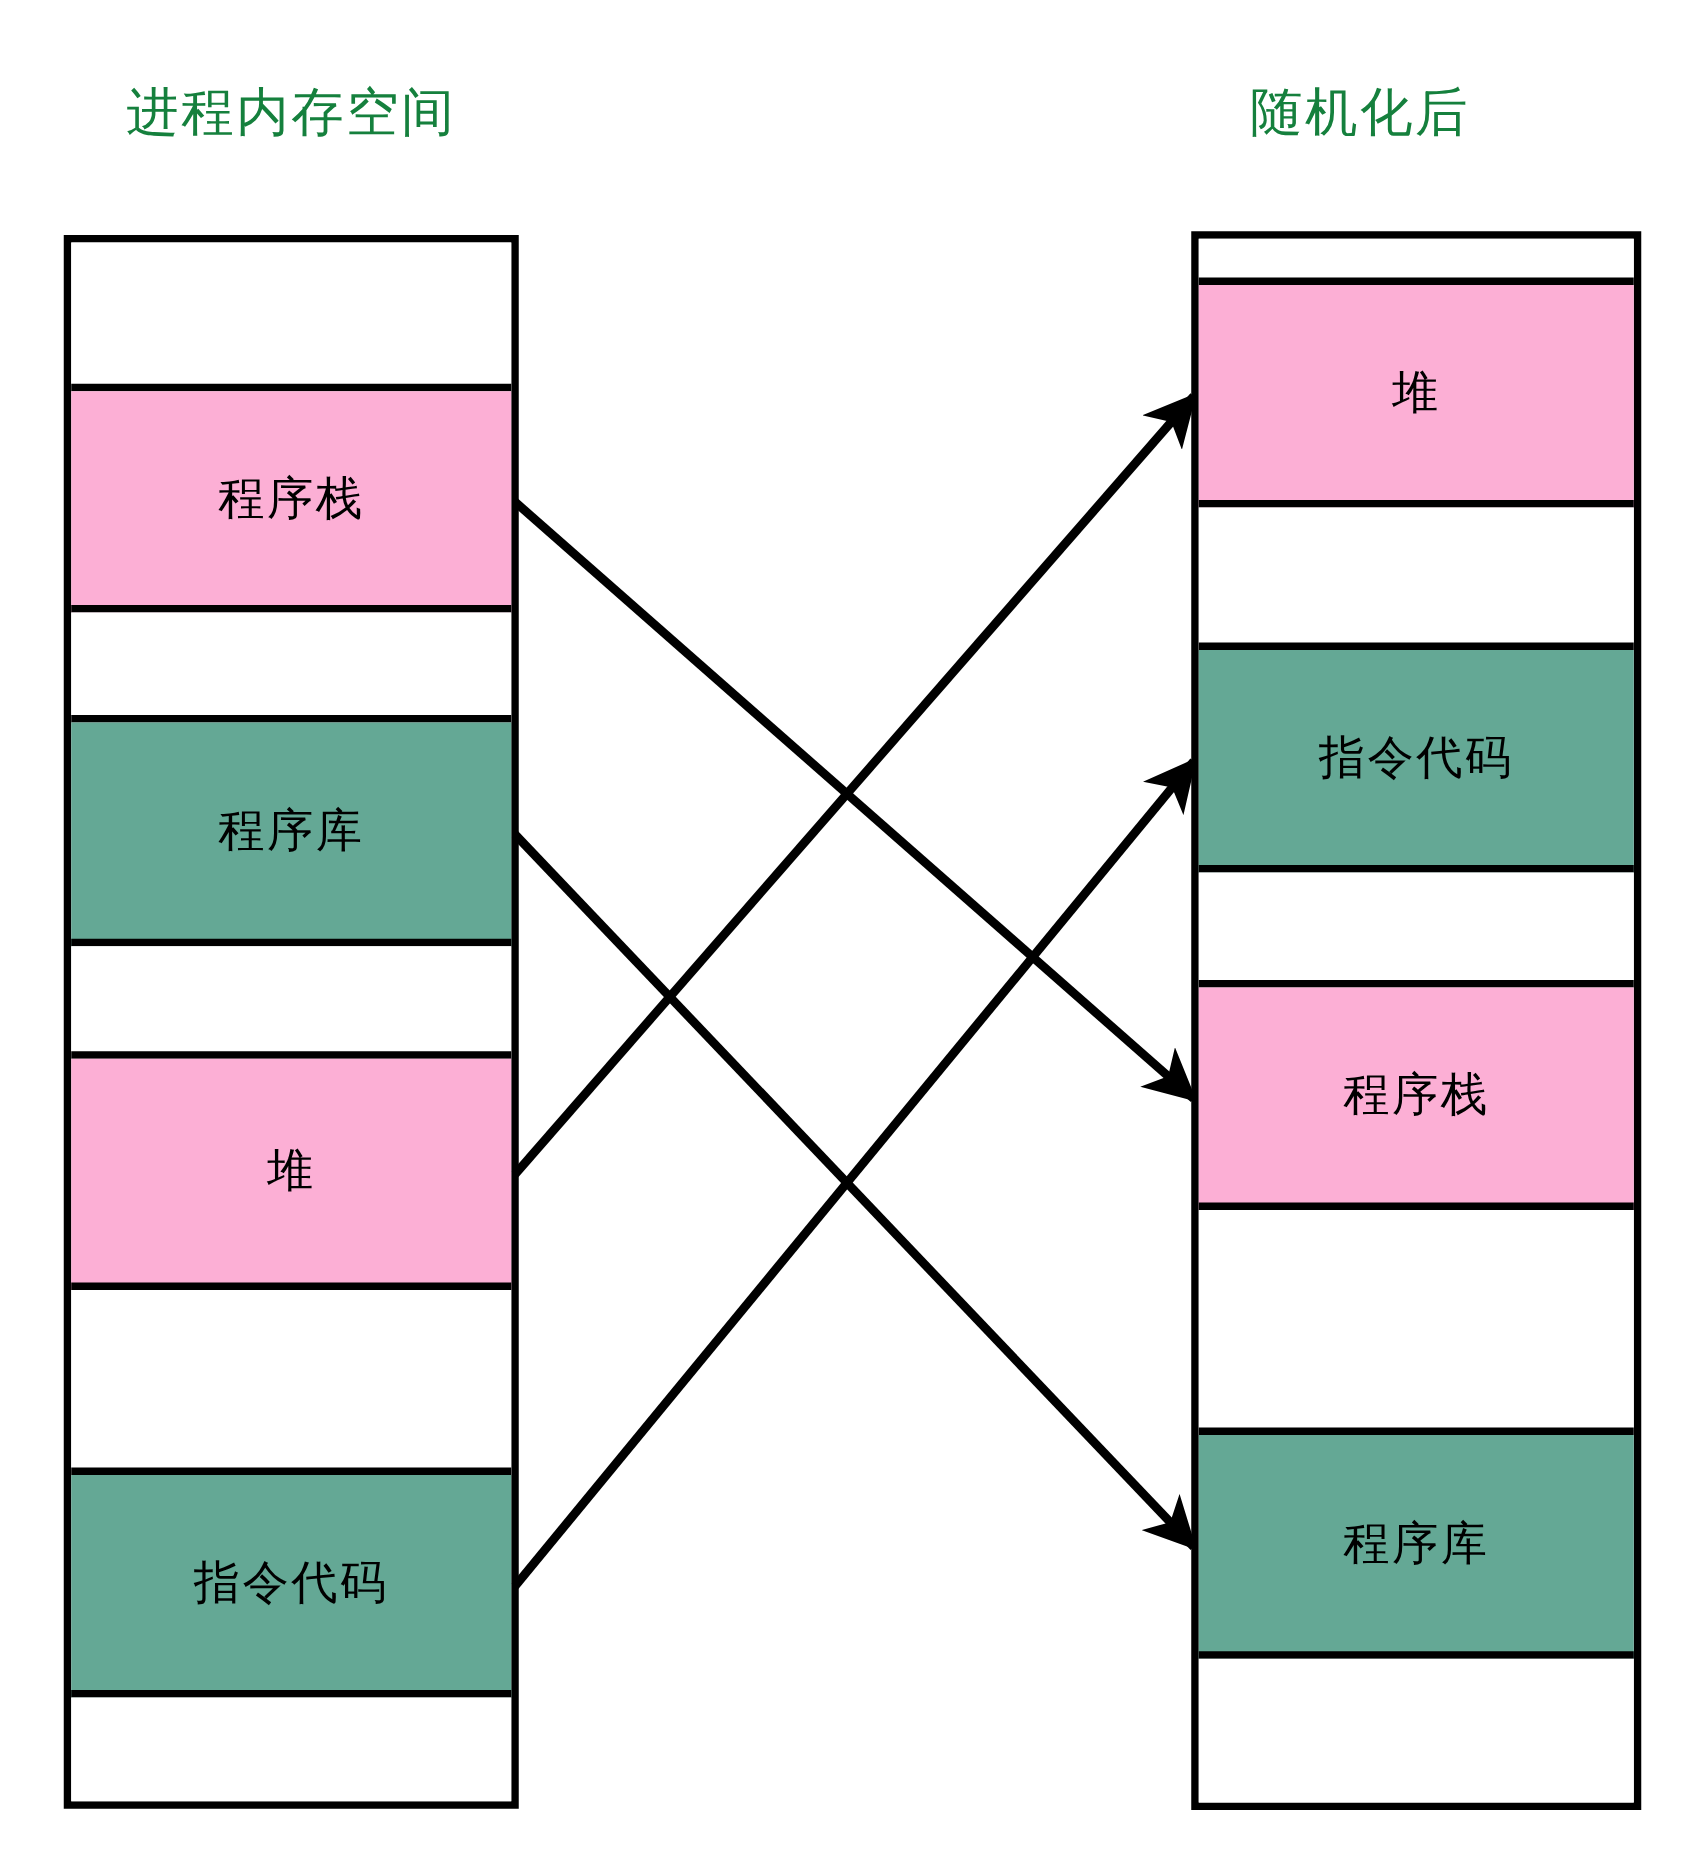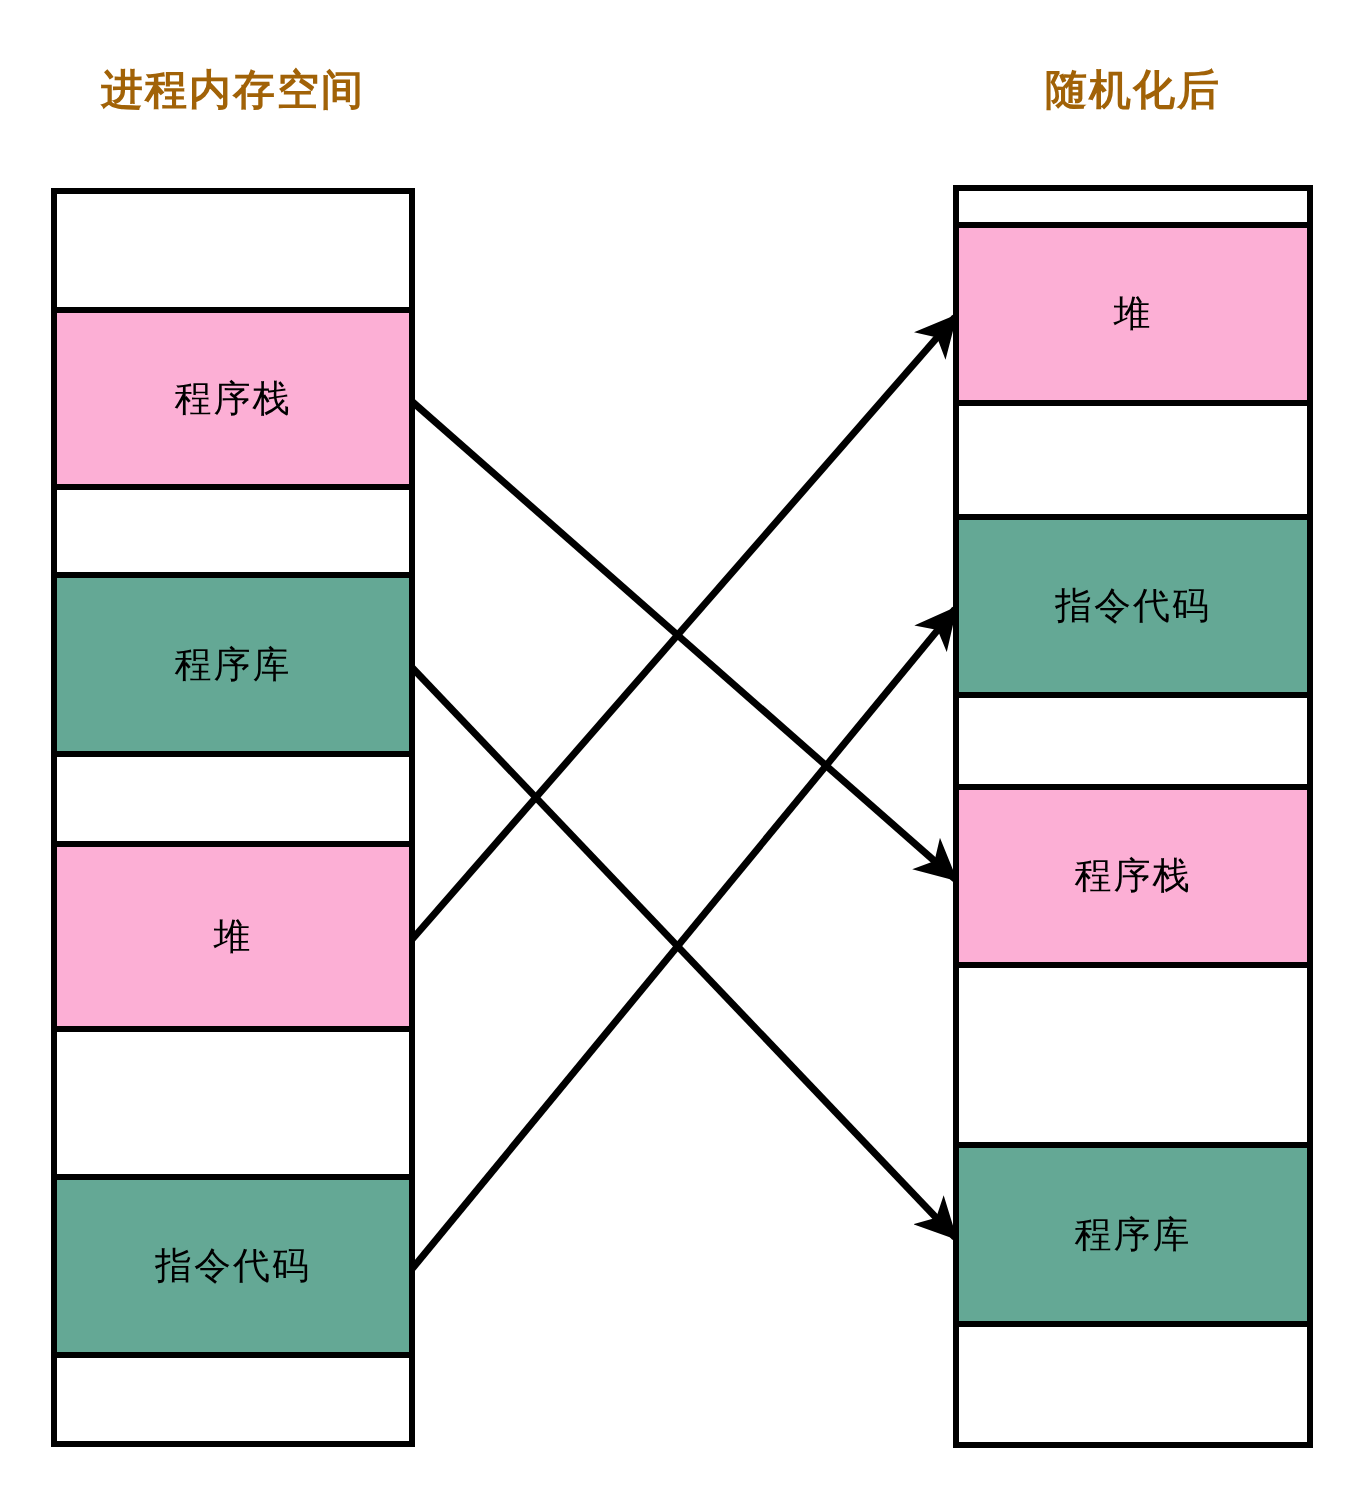--- a/index.html
+++ b/index.html
@@ -15,27 +15,27 @@
     background: #ffffff;
     overflow: hidden;
   }
   .col-title {
     position: absolute;
     top: 62px;
     height: 56px;
     line-height: 56px;
     text-align: center;
     font-size: 42px;
-    font-weight: 700;
-    color: #a16207;
+    font-weight: 400;
+    color: #15803d;
     letter-spacing: 2px;
     white-space: nowrap;
   }
   #left-title  { left: 51px;  width: 364px; }
-  #right-title { left: 953px; width: 360px; }
+  #right-title { left: 908px; width: 360px; }
 
   .mem-column {
     position: absolute;
     border: 6px solid #000000;
     box-sizing: border-box;
     display: flex;
     flex-direction: column;
     background: #ffffff;
   }
   #left-column  { left: 51px;  top: 188px; width: 364px; height: 1259px; }

